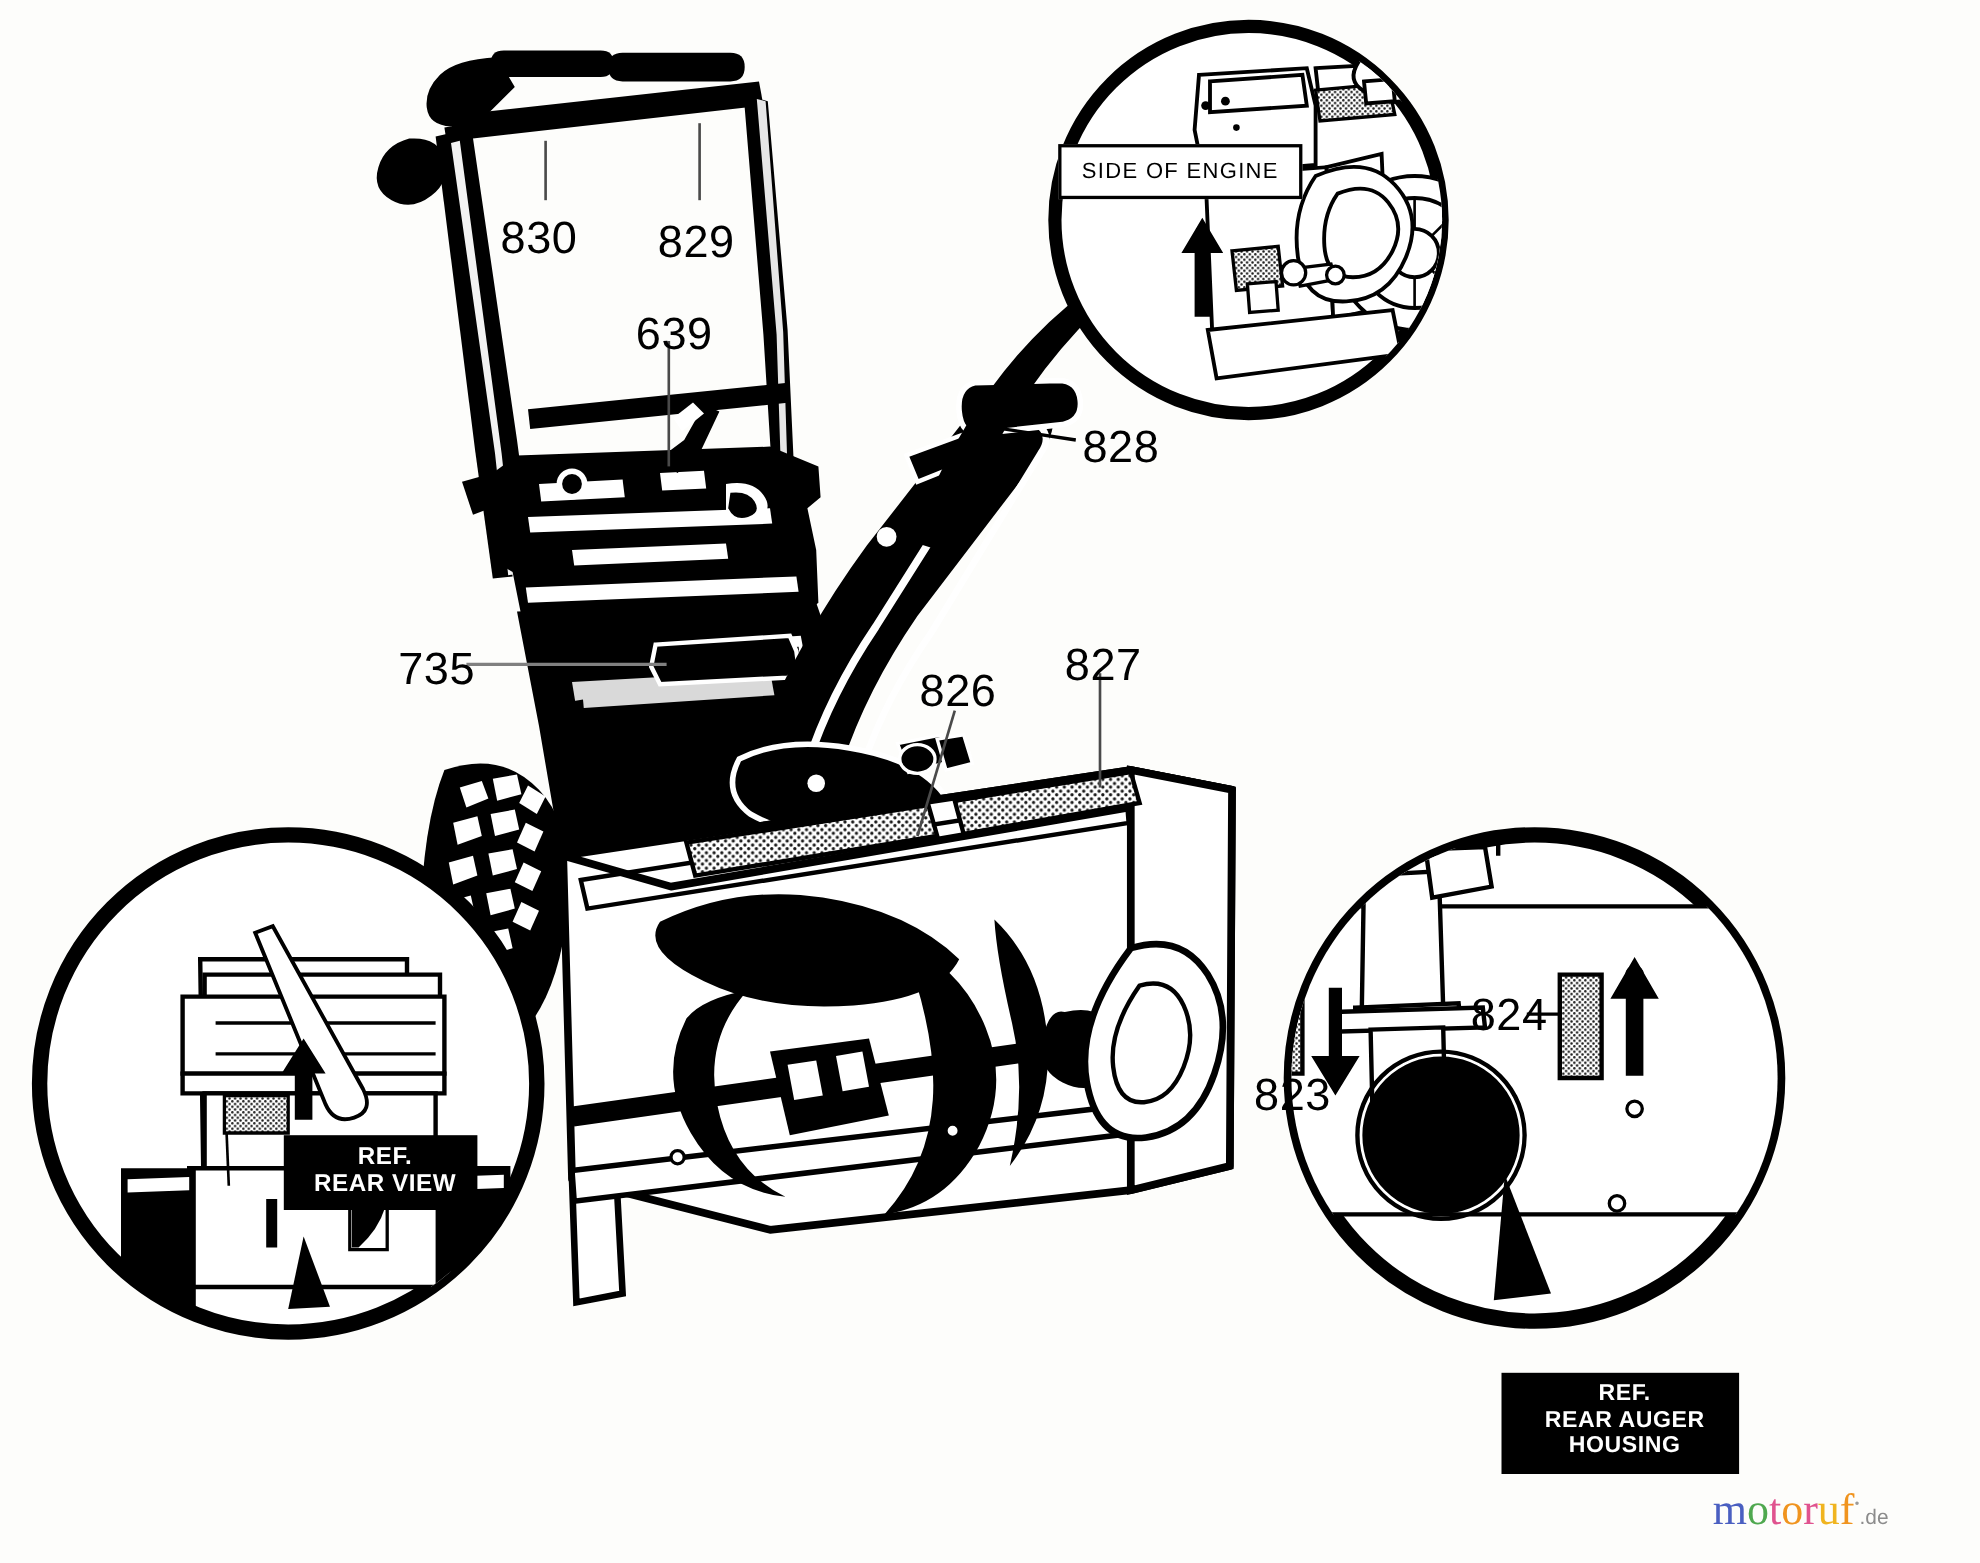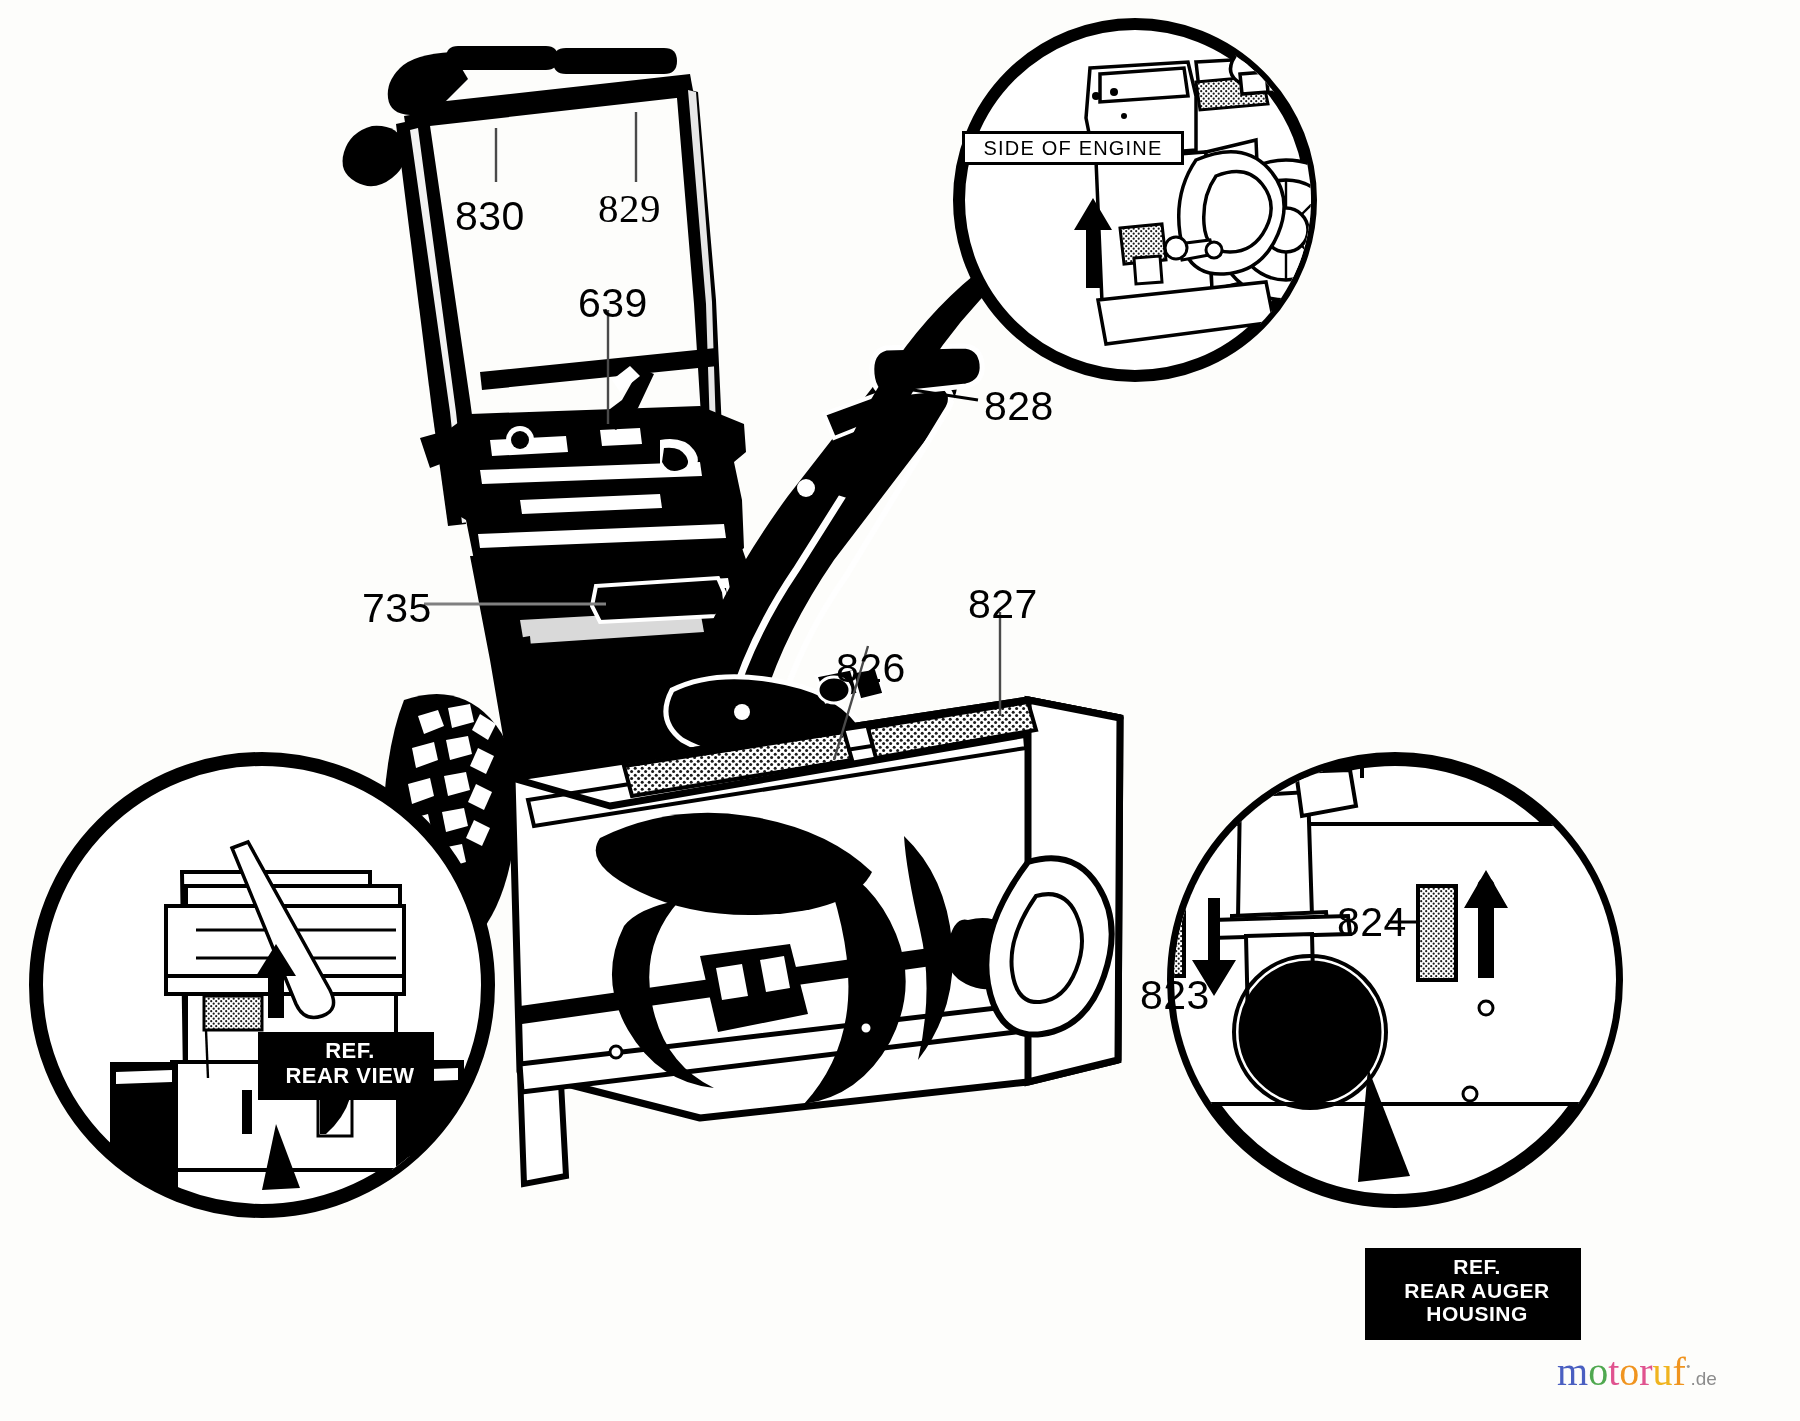--- a/index.html
+++ b/index.html
@@ -426,30 +426,30 @@
         <path d="M1368 1068 L1410 1176 L1358 1182 z" fill="#000"></path>
 
         <line x1="1362" y1="756" x2="1362" y2="778" stroke="#000" stroke-width="4"></line>
       </g>
     </g>
 
     <line x1="1388" y1="922" x2="1418" y2="922" stroke="#000" stroke-width="3"></line>
   </svg>
 
   <div class="callout-num" style="left:455px; top:196px;">830</div>
-  <div class="callout-num" style="left:598px; top:188px;font-family:Liberation Serif, serif;">829</div>
+  <div class="callout-num" style="left:598px; top:200px;">829</div>
   <div class="callout-num" style="left:578px; top:283px;">639</div>
   <div class="callout-num" style="left:984px; top:386px;">828</div>
   <div class="callout-num" style="left:362px; top:588px;">735</div>
   <div class="callout-num" style="left:968px; top:584px;">827</div>
-  <div class="callout-num" style="left:836px; top:648px;">826</div>
+  <div class="callout-num" style="left:836px; top:608px;">826</div>
   <div class="callout-num" style="left:1140px; top:975px;">823</div>
   <div class="callout-num" style="left:1337px; top:902px;">824</div>
 
-  <div class="tag-box" style="left:962px; top:131px; width:222px; height:34px; font-size:20px;">SIDE OF ENGINE</div>
+  <div class="tag-box" style="left:962px; top:131px; width:222px; height:50px; font-size:20px;">SIDE OF ENGINE</div>
 
   <div class="ref-box" style="left:258px; top:1032px; width:176px; height:68px; font-size:22px;">
     <div>REF.</div>
     <div>REAR VIEW</div>
   </div>
 
   <div class="ref-box" style="left:1365px; top:1248px; width:216px; height:92px; font-size:21px;">
     <div>REF.</div>
     <div>REAR AUGER</div>
     <div>HOUSING</div>

